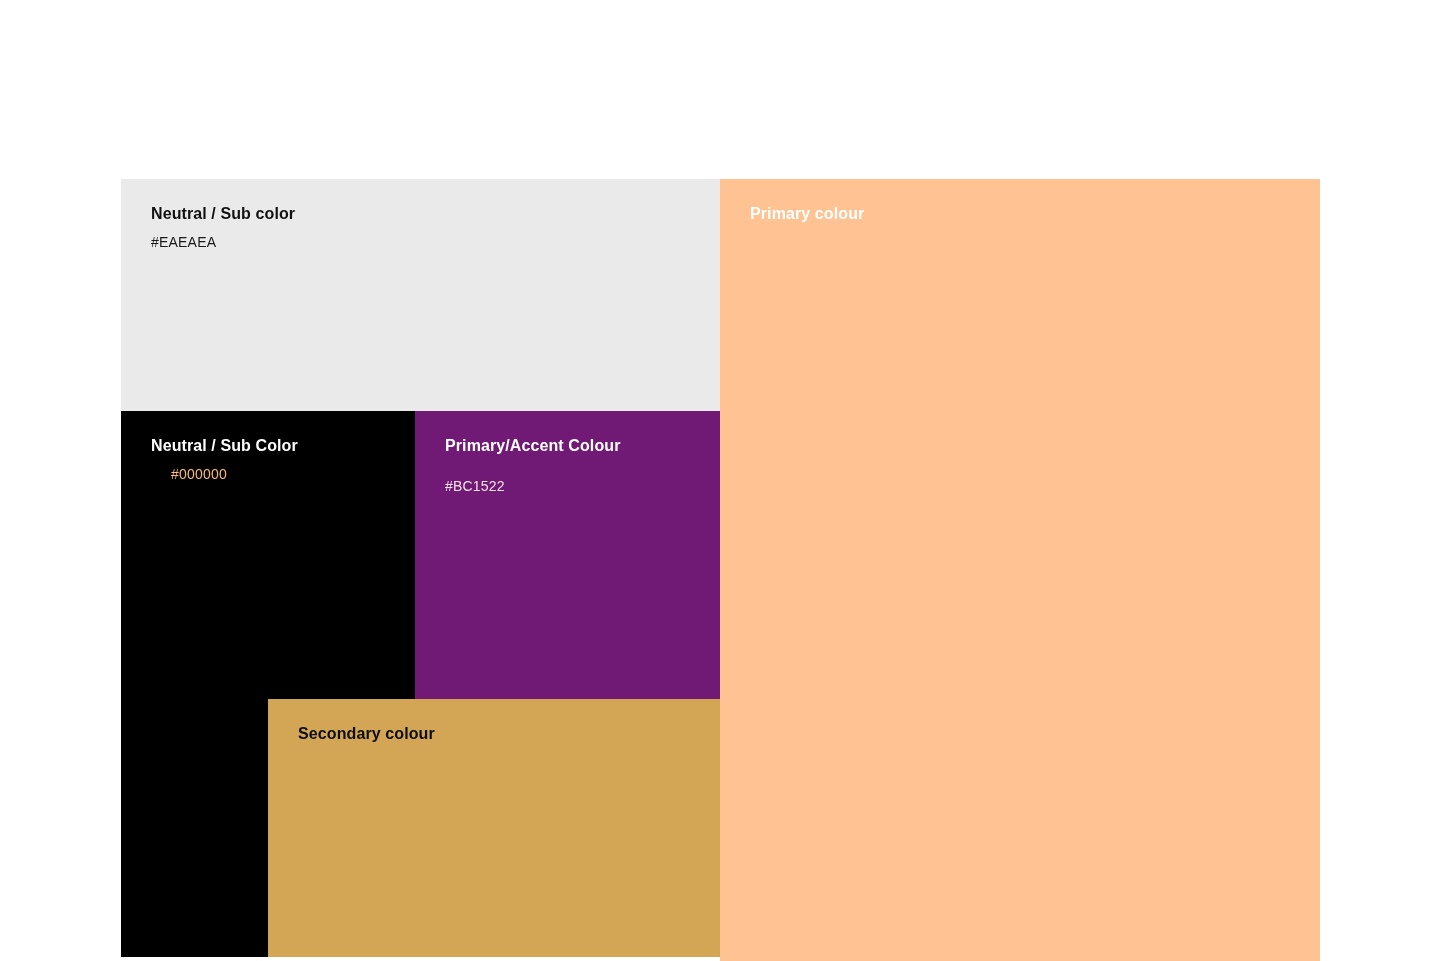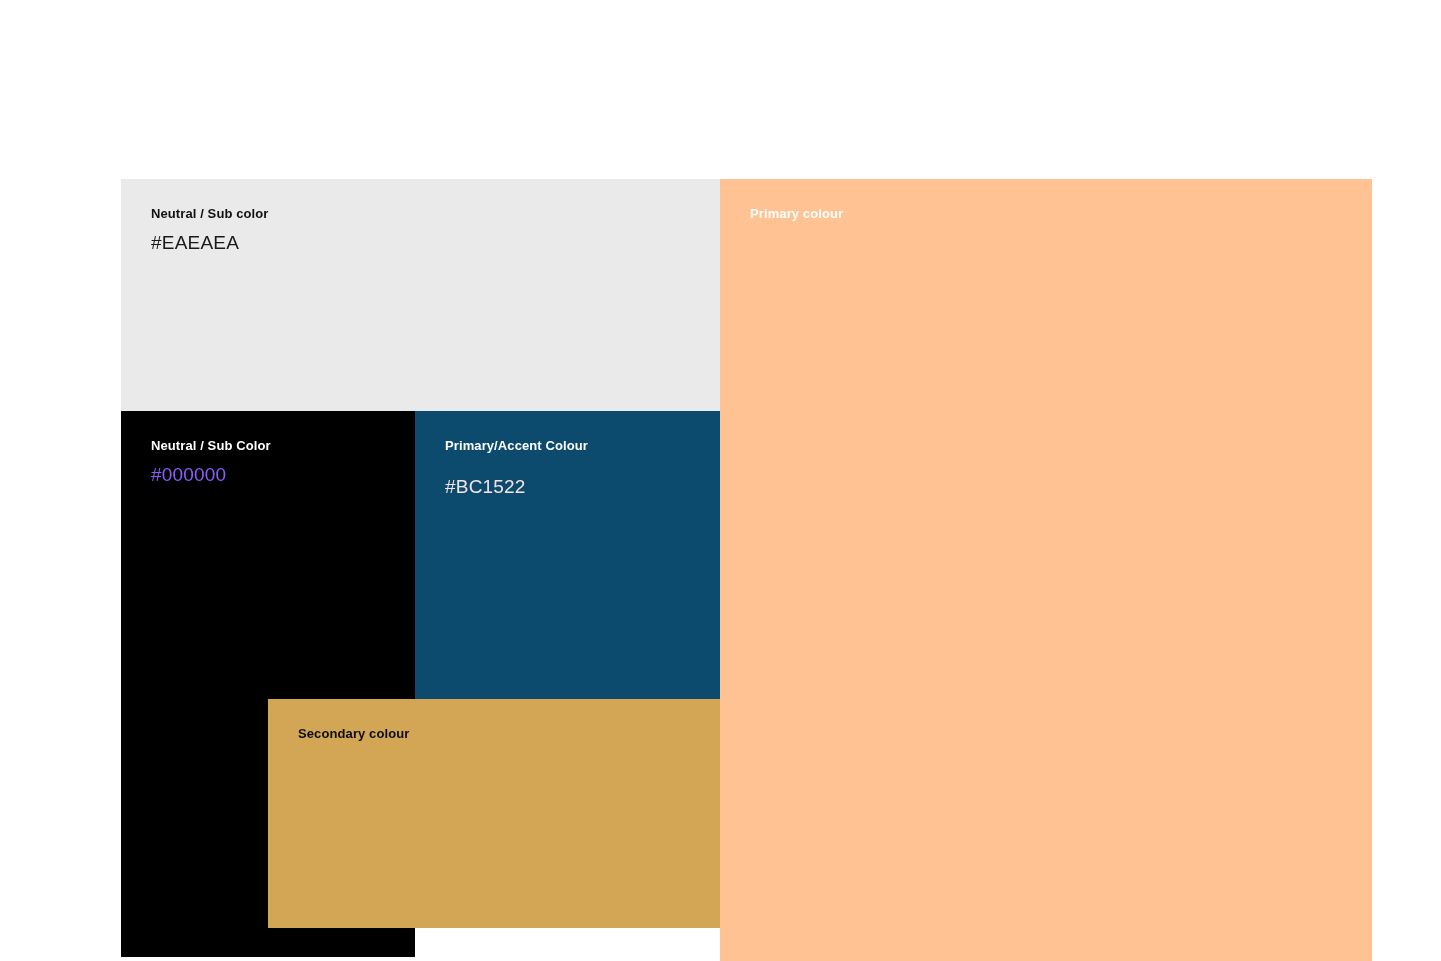--- a/index.html
+++ b/index.html
@@ -32,32 +32,32 @@
   .swatch-label {
     position: absolute;
     left: 30px;
     top: 24px;
     width: calc(100% - 40px);
   }
 
   .swatch-title {
     display: block;
     font-family: "Liberation Sans", sans-serif;
-    font-size: 13px;
+    font-size: 16px;
     font-weight: bold;
     line-height: 22px;
     letter-spacing: 0.1px;
     white-space: nowrap;
   }
 
   .swatch-hex {
     display: block;
     margin-top: 8px;
     font-family: "Liberation Sans", sans-serif;
-    font-size: 19px;
+    font-size: 14px;
     font-weight: normal;
     line-height: 19px;
     letter-spacing: 0.2px;
     white-space: nowrap;
   }
 
   
 
   #swatch-neutral-light {
     left: 121px;
@@ -66,55 +66,55 @@
     height: 232px;
     background: #EAEAEA;
     z-index: 1;
   }
   #swatch-neutral-light .swatch-title { color: #111111; }
   #swatch-neutral-light .swatch-hex   { color: #1a1a1a; }
 
   #swatch-primary {
     left: 720px;
     top: 179px;
-    width: 652px;
+    width: 600px;
     height: 782px;
     background: #FFC292;
     z-index: 1;
   }
   #swatch-primary .swatch-title { color: #ffffff; }
   #swatch-primary .swatch-hex   { color: rgba(255,255,255,0.72); }
 
   #swatch-neutral-dark {
     left: 121px;
     top: 411px;
     width: 294px;
     height: 546px;
     background: #000000;
     z-index: 2;
   }
   #swatch-neutral-dark .swatch-title { color: #ffffff; }
-  #swatch-neutral-dark .swatch-hex   { color: #8b5cf6; }
+  #swatch-neutral-dark .swatch-hex   { color: #fdba74; margin-left: 20px; }
 
   #swatch-accent {
     left: 415px;
     top: 411px;
     width: 305px;
     height: 288px;
-    background: #0c4a6e;
+    background: #701a75;
     z-index: 2;
   }
   #swatch-accent .swatch-title { color: #ffffff; }
   #swatch-accent .swatch-hex   { color: #f4e4e5; margin-top: 20px; }
 
   #swatch-secondary {
     left: 268px;
     top: 699px;
     width: 452px;
-    height: 229px;
+    height: 258px;
     background: #D3A655;
     z-index: 3;
   }
   #swatch-secondary .swatch-title { color: #0d0d0d; }
   #swatch-secondary .swatch-hex   { color: #141414; }
 </style>
 </head>
 <body>
 
 <div id="palette-canvas">

